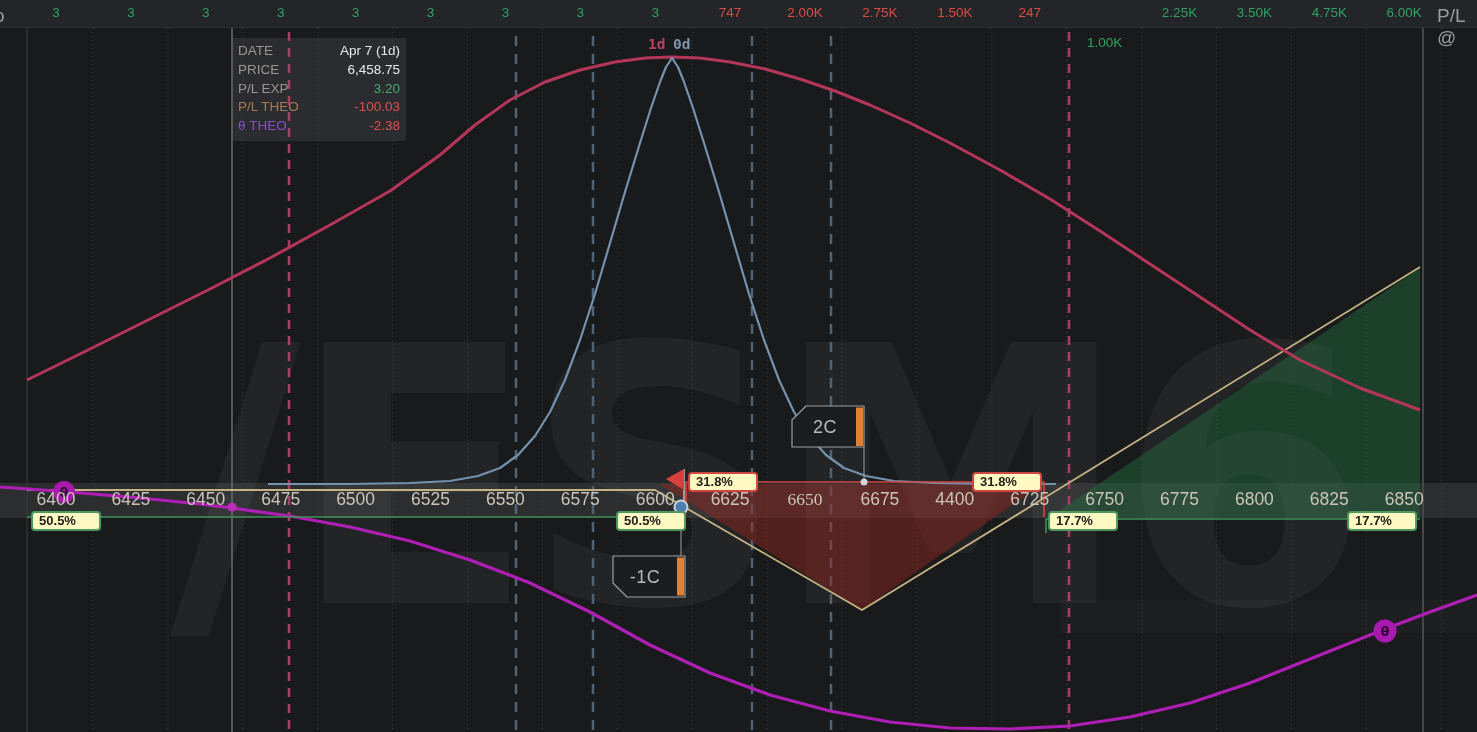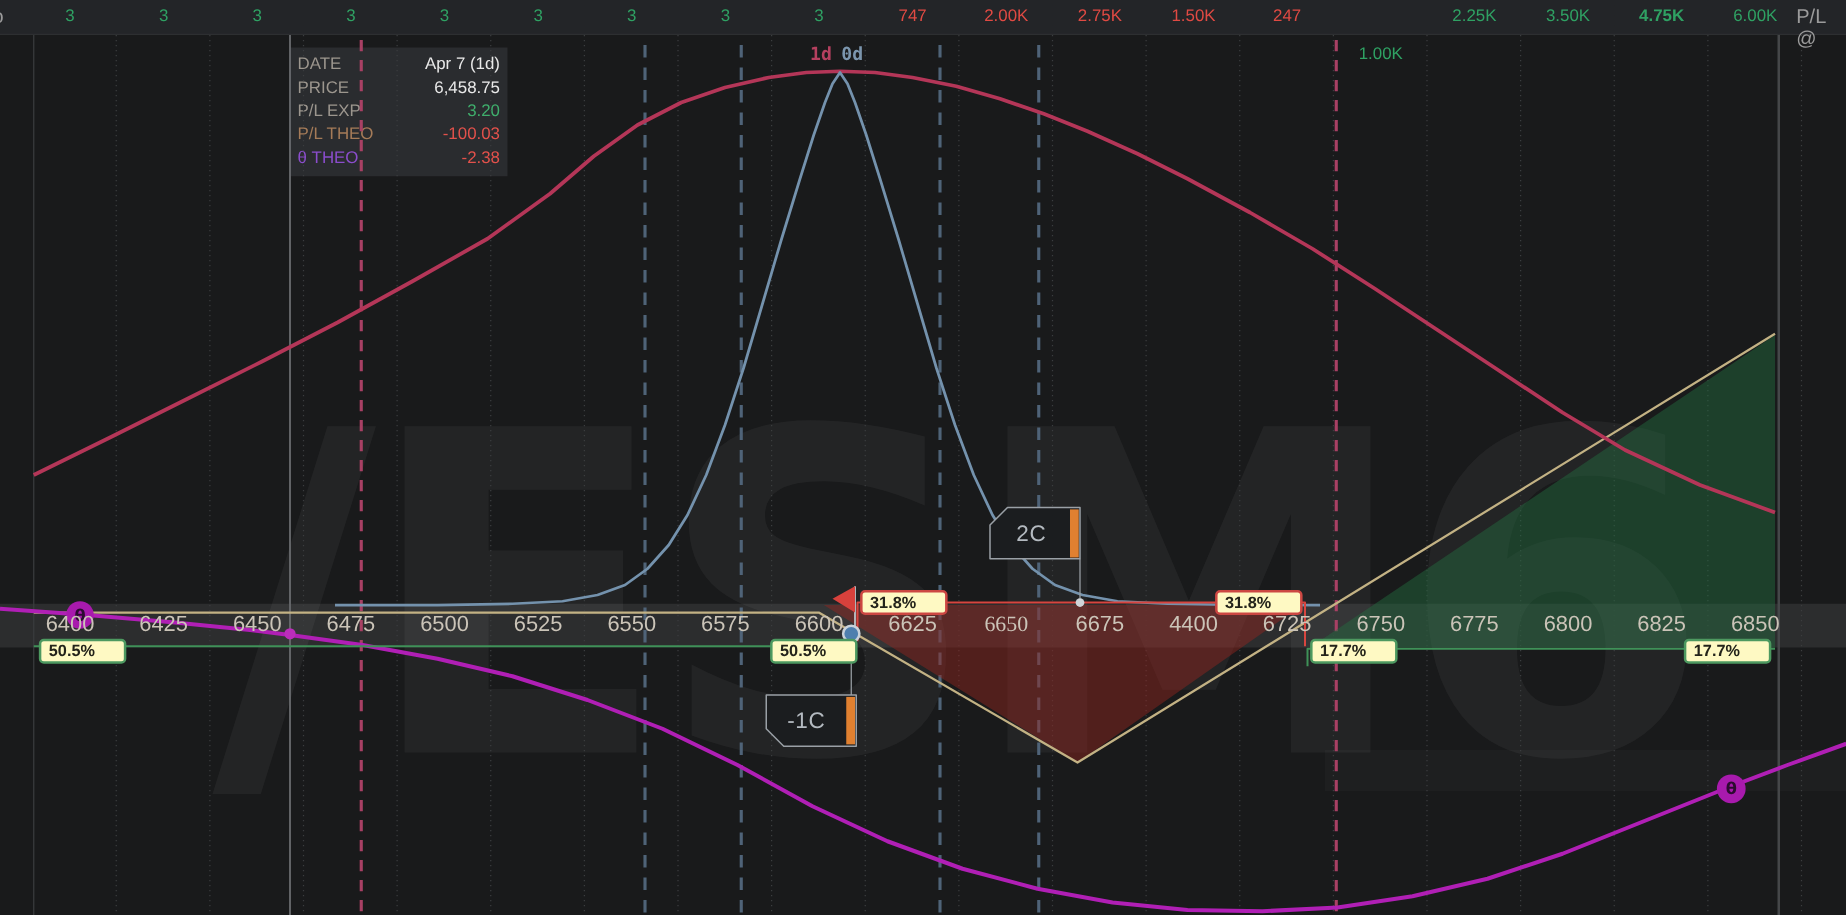--- a/index.html
+++ b/index.html
@@ -2,21 +2,21 @@
 <html><head>
 <meta charset="utf-8">
 <style>
   html,body{margin:0;padding:0;background:#0f0f10;}
   .stage{position:relative;width:1477px;height:732px;background:#191a1b;overflow:hidden;
          font-family:"Liberation Sans",sans-serif;-webkit-font-smoothing:antialiased;}
   .topbar{position:absolute;left:0;top:0;width:1477px;height:27px;background:#232528;
           border-bottom:1px solid #2d2f31;z-index:30;}
   .topbar .cell{position:absolute;top:5px;transform:translateX(-50%);font-size:13.5px;font-weight:500;}
   .topbar .green{color:#2fa163;} .topbar .red{color:#e04a43;}
-  .topbar .edge{position:absolute;top:5px;font-size:16px;color:#9b9b9b;}
+  .topbar .edge{position:absolute;top:5px;font-size:19px;color:#9b9b9b;}
   .band{position:absolute;left:0;top:483px;width:1477px;height:35px;background:rgba(255,255,255,0.085);z-index:2;}
   .glow{position:absolute;left:1060px;top:600px;width:417px;height:33px;background:rgba(255,255,255,0.025);z-index:1;}
   .watermark{position:absolute;left:170px;top:300px;font-size:358px;line-height:1;font-weight:600;
              letter-spacing:-10px;color:rgba(255,255,255,0.048);z-index:3;white-space:nowrap;
              font-family:"DejaVu Sans","Liberation Sans",sans-serif;}
   .tooltip{position:absolute;left:232px;top:38px;width:174px;background:rgba(44,46,48,0.93);
            z-index:6;padding:4px 6px 5px 6px;box-sizing:border-box;}
   .tooltip .row{display:flex;justify-content:space-between;line-height:18.8px;font-size:13.5px;}
   .tooltip .lab{color:#9c968e;} .tooltip .val{color:#e9e9e9;}
   .tooltip .lab-theo{color:#a57b58;} .tooltip .lab-theta{color:#8b4dcc;}
@@ -169,17 +169,17 @@
       <span class="cell green" style="left: 580.3px;">3</span>
       <span class="cell green" style="left: 655.2px;">3</span>
       <span class="cell red" style="left: 730.1px;">747</span>
       <span class="cell red" style="left: 805px;">2.00K</span>
       <span class="cell red" style="left: 879.9px;">2.75K</span>
       <span class="cell red" style="left: 954.8px;">1.50K</span>
       <span class="cell red" style="left: 1029.7px;">247</span>
       <span class="cell green" style="left: 1104.6px; margin-top: 30px;">1.00K</span>
       <span class="cell green" style="left: 1179.5px;">2.25K</span>
       <span class="cell green" style="left: 1254.4px;">3.50K</span>
-      <span class="cell green" style="left: 1329.3px; font-weight: bold;">4.75K</span>
+      <span class="cell green" style="left: 1329.3px;">4.75K</span>
       <span class="cell green" style="left: 1404.2px;">6.00K</span>
     </div>
 
 </div>
 
 </body></html>

